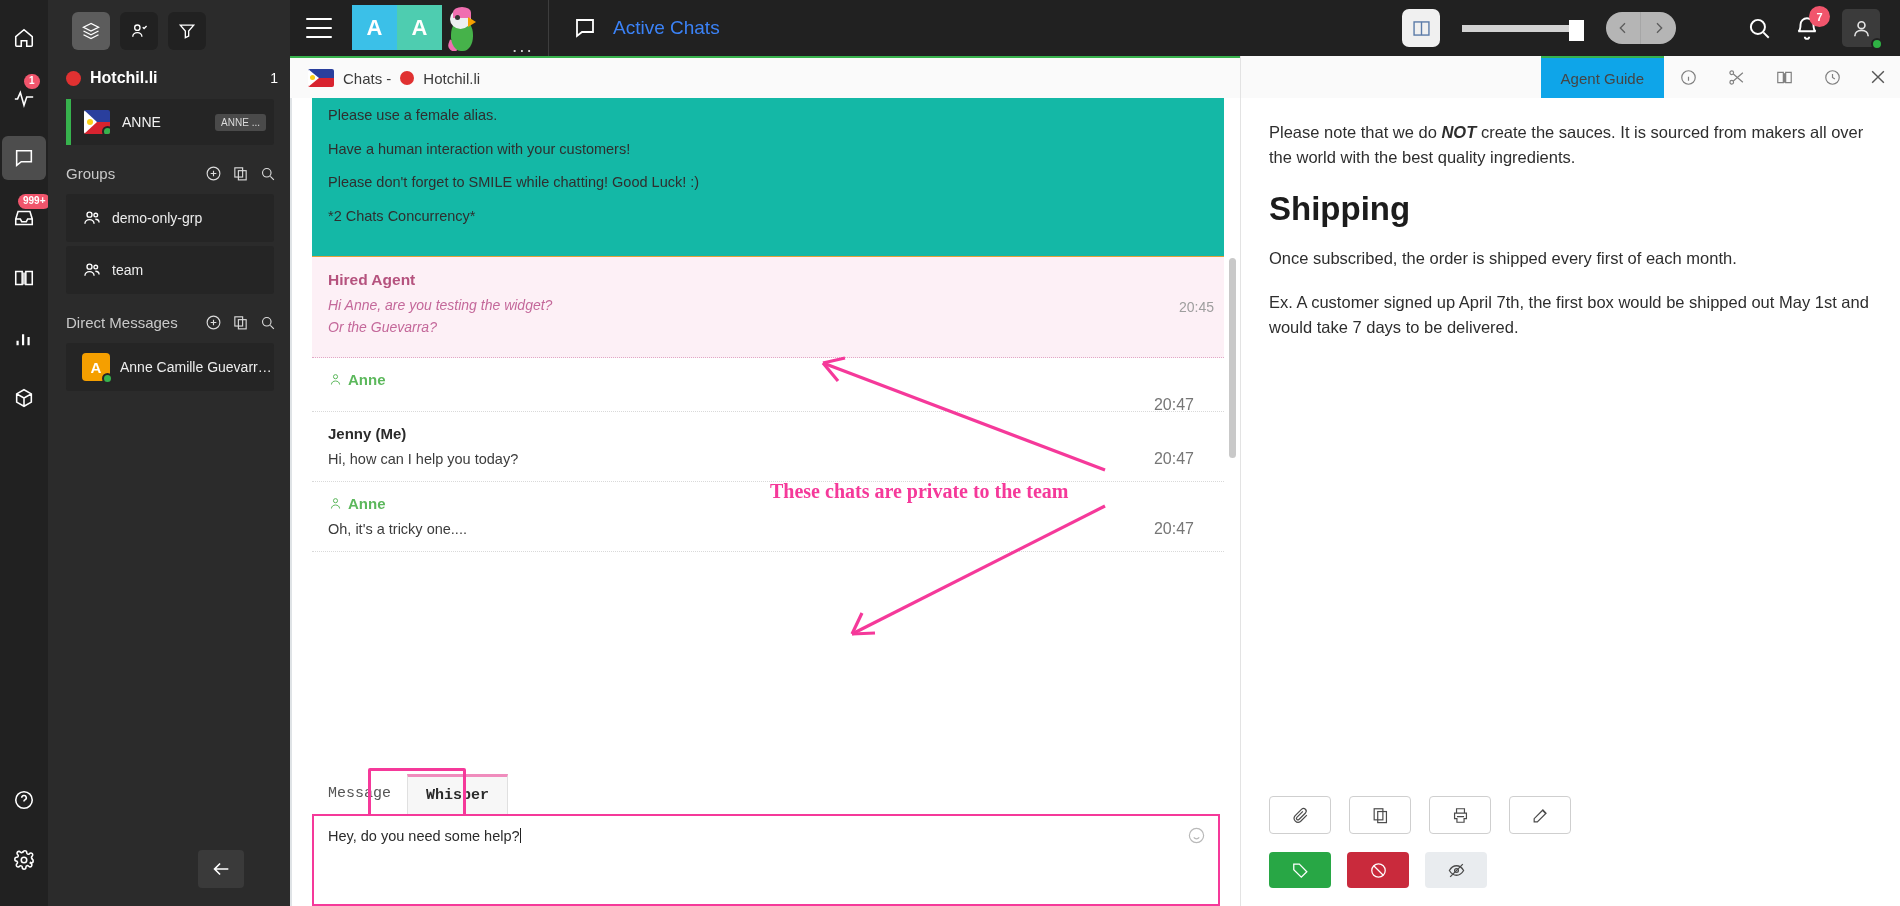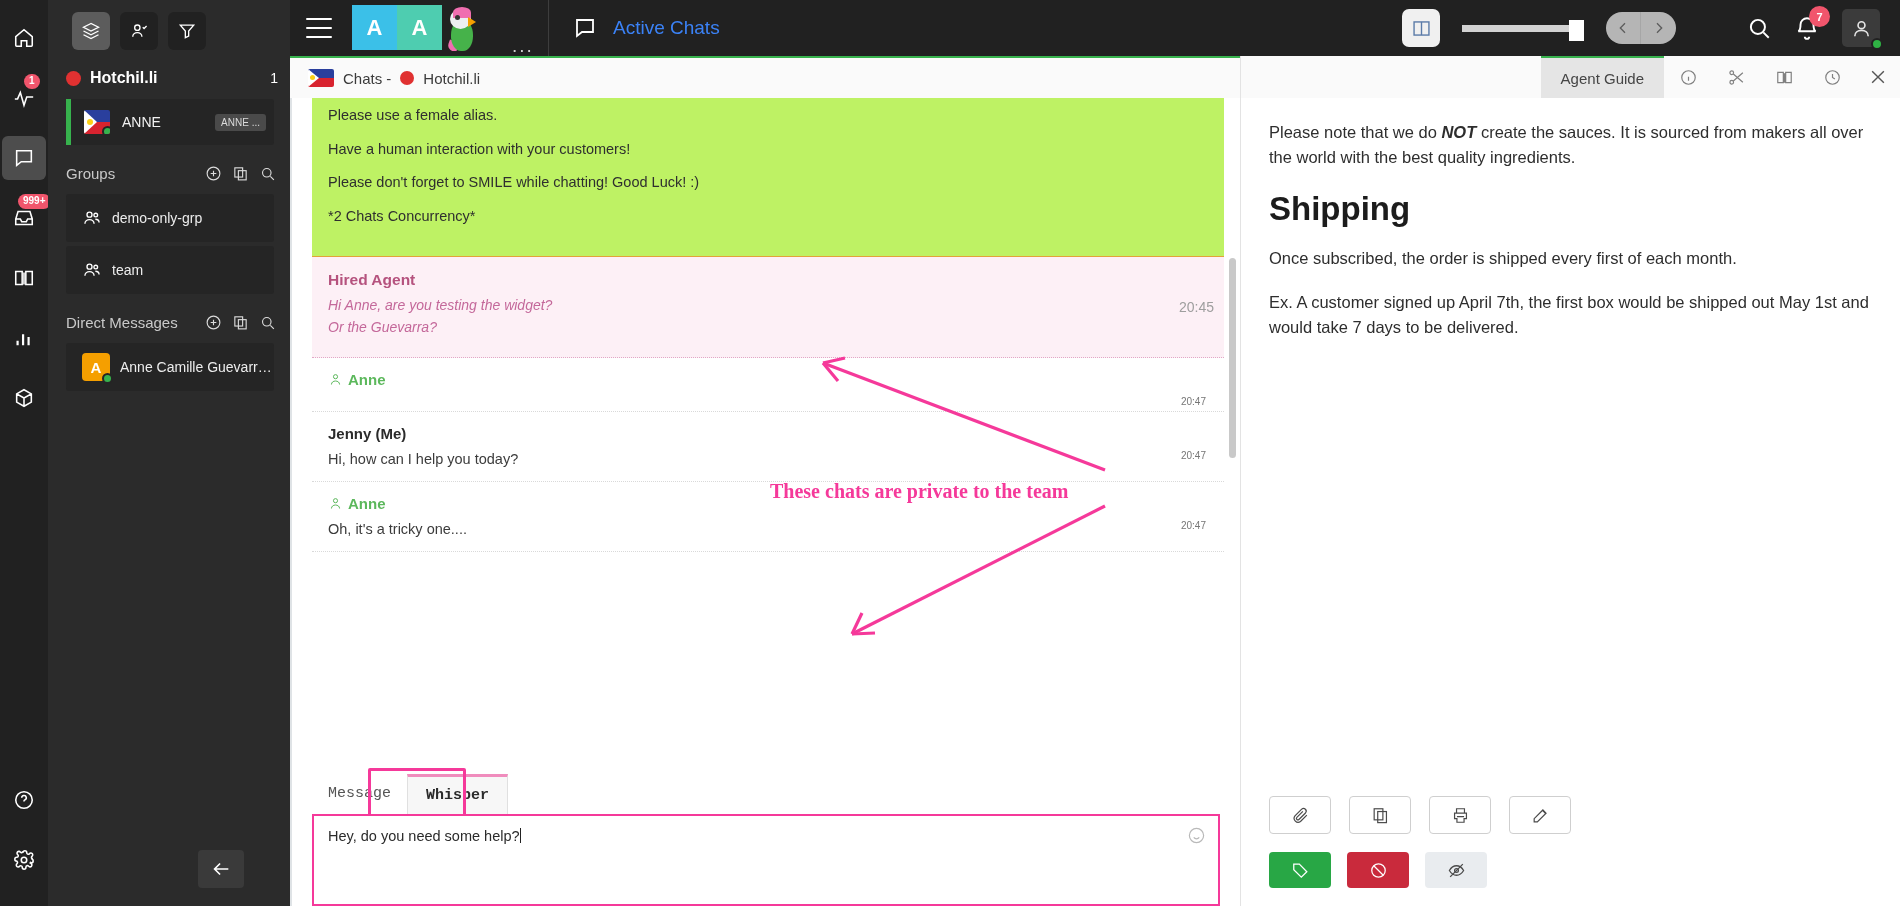--- a/index.html
+++ b/index.html
@@ -179,21 +179,21 @@
   .chat-tab .flagav .fwhite{ border-top-width:9px; border-bottom-width:9px; border-left-width:11px; }
   .chat-tab .flagav .fsun{ left:2px; top:6px; width:5px;height:5px; }
 
   .msgs{
     flex:1 1 auto; overflow:hidden; position:relative; background:#ffffff;
     border-left:2px solid #dfe3e6;
   }
   .msgs-inner{ padding:0; }
 
   .note-yellow{
-    background:#bef264; border-bottom:1px solid #e3a23a;
+    background:#14b8a6; border-bottom:1px solid #e3a23a;
     padding:8px 16px 16px 16px; color:#2f2f2f; font-size:14.5px; line-height:1.35;
     margin:0 16px 0 20px;
   }
   .note-yellow p{ margin:14px 0; }
   .note-yellow p:first-child{ margin-top:0; }
 
   .note-pink{
     background:#fdf0f6; border-bottom:1px dotted #e2a8c6;
     margin:0 16px 0 20px; padding:14px 16px 16px 16px; position:relative;
   }
@@ -202,21 +202,21 @@
   .note-pink .tm{ position:absolute; right:10px; top:42px; color:#9e9e9e; font-size:14px; font-style:normal; }
 
   .msg{
     margin:0 16px 0 20px; padding:13px 16px 14px 16px; position:relative;
     border-bottom:1px dotted #d9d9d9;
   }
   .msg .who{ font-size:15px; font-weight:700; color:#2b2b2b; display:flex; align-items:center; gap:5px; margin-bottom:9px; }
   .msg .who.cust{ color:#5cb85c; font-weight:700; }
   .msg .who svg{ width:15px; height:15px; stroke:#5cb85c; fill:none; stroke-width:1.6; }
   .msg .body{ font-size:14.5px; color:#3b3b3b; }
-  .msg .tm{ position:absolute; right:18px; top:38px; color:#767676; font-size:10px; }
+  .msg .tm{ position:absolute; right:30px; top:38px; color:#767676; font-size:16px; }
 
   .scrollbar{
     position:absolute; right:4px; top:160px; width:7px; height:200px;
     background:#c9c9c9; border-radius:4px; cursor:pointer;
   }
   .drag-dots{
     position:absolute; right:-6px; top:400px; width:10px; height:34px;
     display:flex; flex-direction:column; justify-content:space-between; align-items:center;
     cursor:col-resize;
   }
@@ -249,21 +249,21 @@
   
   .rightpanel{
     width:660px; flex:0 0 660px; background:#ffffff; display:flex; flex-direction:column;
     border-left:1px solid #e3e3e3; position:relative;
   }
   .rp-tabs{
     height:42px; flex:0 0 42px; display:flex; align-items:stretch; justify-content:flex-end;
     background:#fafafa;
   }
   .rp-tab{
-    border-top:2px solid #37b24d; background:#e5e5e5; display:flex; align-items:center;
+    border-top:2px solid #37b24d; background:#0ea5e9; display:flex; align-items:center;
     padding:0 20px; font-size:15px; color:#454545; cursor:pointer;
   }
   .rp-ic{
     width:48px; display:flex; align-items:center; justify-content:center; cursor:pointer;
     background:#fafafa;
   }
   .rp-ic svg{ width:19px; height:19px; stroke:#808080; fill:none; stroke-width:1.5; }
   .rp-close{ width:44px; display:flex;align-items:center;justify-content:center;cursor:pointer;background:#fafafa;}
   .rp-close svg{ width:20px;height:20px;stroke:#555;stroke-width:1.7;fill:none; }
 

